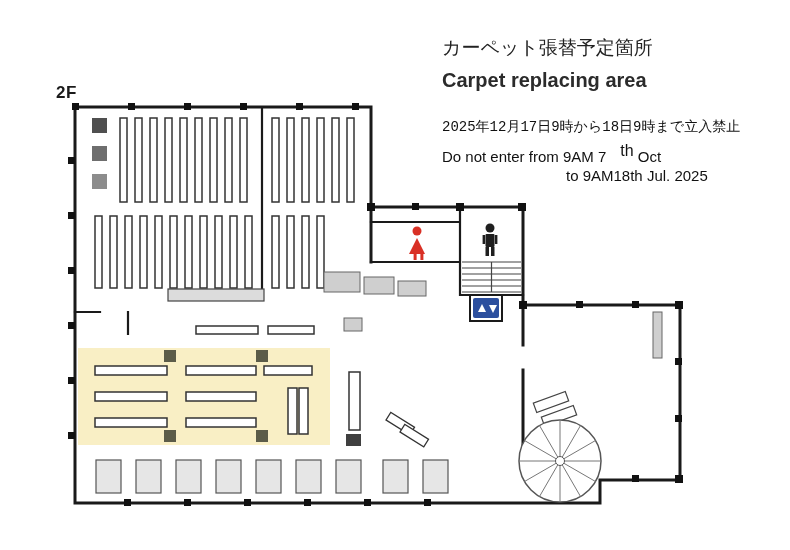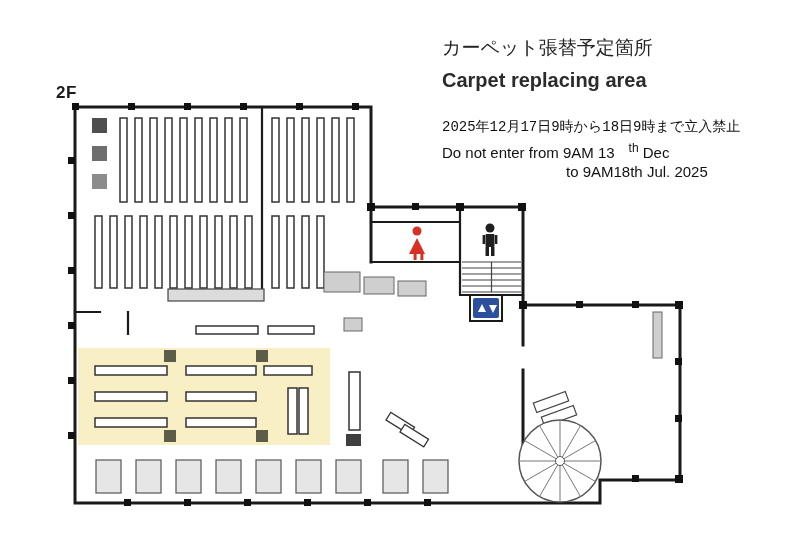--- a/index.html
+++ b/index.html
@@ -5,35 +5,35 @@
   html,body{margin:0;padding:0;background:#ffffff;}
   body{font-family:"Liberation Sans", sans-serif;color:#1a1a1a;}
   .canvas{position:relative;width:790px;height:550px;background:#fff;overflow:hidden;}
   .floor-label{position:absolute;left:56px;top:72px;font-size:17px;font-weight:700;letter-spacing:.5px;margin-top:11px;}
   .info{position:absolute;left:396px;top:36px;width:380px;line-height:1.25;margin-left:46px;}
   .title-ja{font-size:19px;margin:0 0 8px 0;color:#222;}
   .title-en{font-size:20px;margin:0 0 26px 0;color:#2b2b2b;font-weight:bold;}
   .notice-ja{font-size:14px;margin:0 0 5px 0;color:#111;font-family:Liberation Mono, monospace;}
   .notice-en{font-size:15px;margin:0;color:#111;}
   .notice-en2{padding-left:124px;}
-  sup{font-size:12px;padding-left:14px;}
+  sup{font-size:16px;padding-left:14px;}
   svg{position:absolute;left:0;top:0;}
 </style>
 </head>
 <body>
 
 <div class="canvas">
 
   <div class="floor-label">2F</div>
 
   <div class="info">
     <p class="title-ja">カーペット張替予定箇所</p>
     <p class="title-en">Carpet replacing area</p>
     <p class="notice-ja">2025年12月17日9時から18日9時まで立入禁止</p>
-    <p class="notice-en"><span>Do not enter from 9AM 13</span><sup>th</sup><span> Dec</span></p>
+    <p class="notice-en"><span>Do not enter from 9AM 7</span><sup>th</sup><span> Oct</span></p>
     <p class="notice-en notice-en2">to 9AM18th Jul. 2025</p>
   </div>
 
   <svg width="790" height="550" viewBox="0 0 790 550">
 
     <g stroke="#1a1a1a" stroke-width="3" fill="none" stroke-linecap="square">
       <path d="M75,107 H371 M75,107 V503 M75,503 H600 M371,107 V262 M371,207 H523 M523,207 V305 M523,305 H680 V480 H600 V503 M523,305 V345 M523,370 V420 M523,420 V462"></path>
     </g>
 
     <g stroke="#1a1a1a" stroke-width="2.2" fill="none" stroke-linecap="square">

